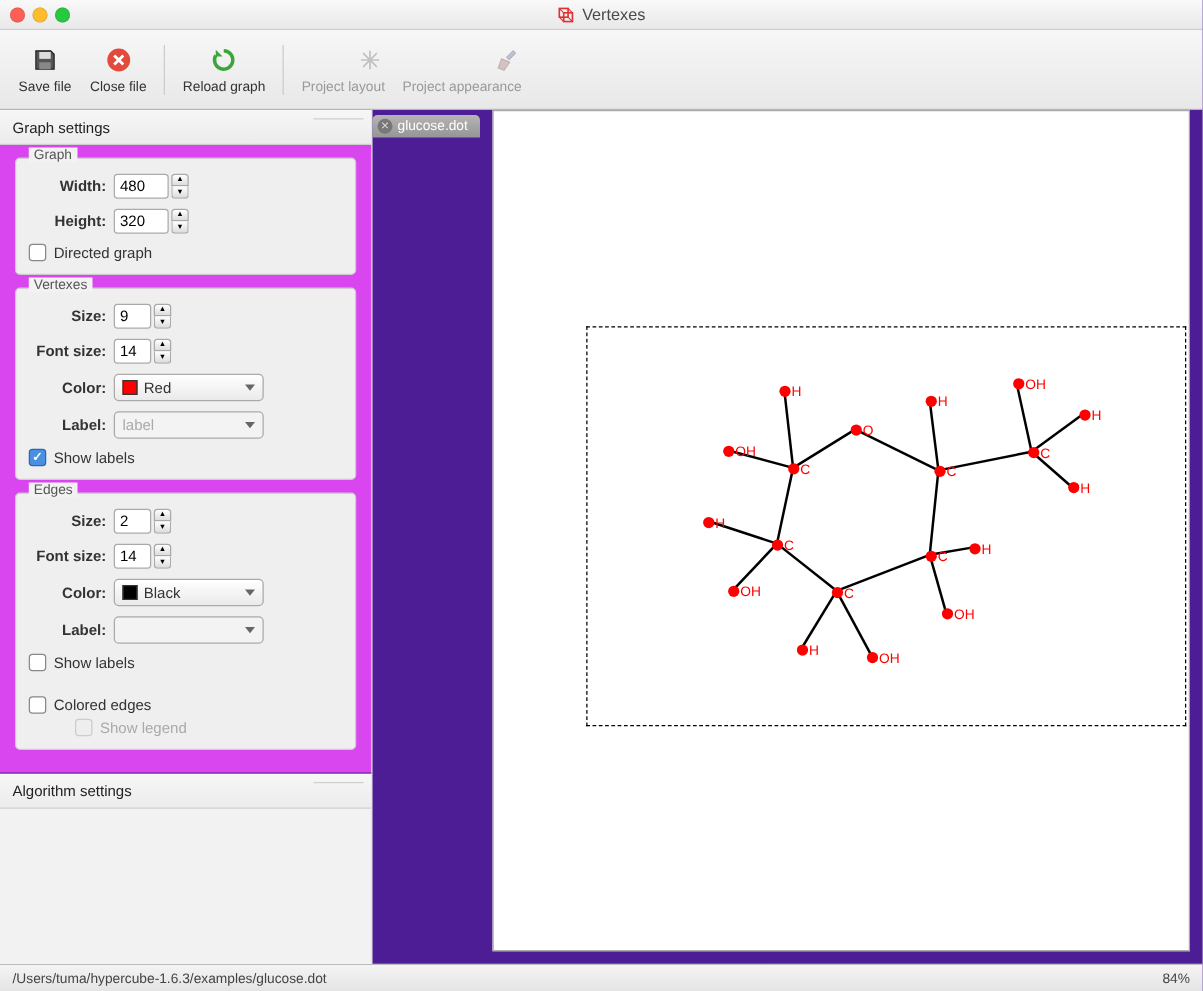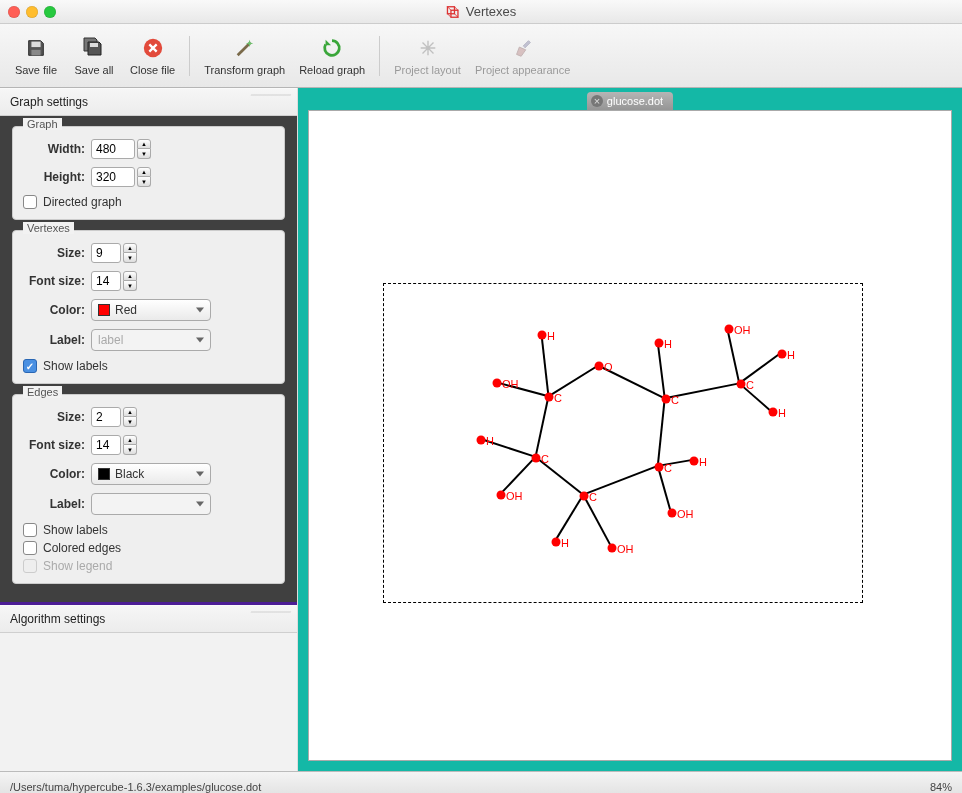--- a/index.html
+++ b/index.html
@@ -7,60 +7,60 @@
 .titlebar{height:24px;background:linear-gradient(#f9f9f9,#e8e8e8);border-bottom:1px solid #ccc;display:flex;align-items:center;padding-left:8px;position:relative;}
 .traffic{display:flex;gap:6px;}
 .traffic-btn{width:12px;height:12px;border-radius:50%;box-shadow:inset 0 0 1px rgba(0,0,0,.4);}
 .tb-red{background:#ff5f56;}
 .tb-yellow{background:#ffbd2e;}
 .tb-green{background:#27c93f;}
 .title{position:absolute;left:50%;transform:translateX(-50%);display:flex;align-items:center;gap:6px;font-size:13px;font-weight:500;color:#4a4a4a;}
 .app-icon{width:14px;height:14px;}
 .toolbar{height:64px;background:linear-gradient(#f7f7f7,#e8e8e8);border-bottom:1px solid #b5b5b5;display:flex;align-items:center;padding:4px 8px;gap:2px;}
 .tool-btn{display:flex;flex-direction:column;align-items:center;justify-content:center;min-width:56px;height:56px;padding:2px 6px;cursor:pointer;border-radius:4px;}
-.tool-btn.disabled{opacity:.45;cursor:default;}
+.tool-btn.disabled{opacity:.45;cursor:default;align-items:flex-end;}
 .tool-btn .icon{width:24px;height:24px;display:flex;align-items:center;justify-content:center;}
 .tool-btn .label{font-size:11px;color:#333;margin-top:4px;white-space:nowrap;}
 .tool-sep{width:1px;height:40px;background:#ccc;margin:0 6px;}
 .main{display:flex;height:calc(100% - 24px - 64px - 22px);justify-content:center;}
 .sidebar{width:298px;background:#f2f2f2;border-right:1px solid #ddd;display:flex;flex-direction:column;}
 .accordion-header{height:28px;border-bottom:1px solid #cfcfcf;border-top:1px solid #fafafa;display:flex;align-items:center;padding-left:10px;font-size:12px;color:#222;background:linear-gradient(#f6f6f6,#ececec);cursor:pointer;position:relative;}
 .accordion-header::after{content:"";position:absolute;right:12px;top:50%;width:40px;height:14px;border-top:1px solid #cfcfcf;transform:translateY(-50%) skewX(-40deg);transform-origin:left;}
-.panel{padding:10px 12px 8px 12px;background:#404040;border-bottom:3px solid #4c1d95;}
+.panel{padding:10px 12px 8px 12px;background:#d946ef;border-bottom:1px solid #4c1d95;}
 .fieldset{border:1px solid #ccc;border-radius:4px;margin-bottom:10px;padding:12px 10px 10px 10px;background:#efefef;position:relative;}
 .fieldset .legend{position:absolute;top:-9px;left:10px;background:#f2f2f2;padding:0 4px;font-size:11px;color:#555;}
 .row{display:flex;align-items:center;margin-bottom:8px;gap:6px;}
 .row .lbl{width:62px;text-align:right;font-size:12px;color:#333;font-weight:bold;}
 .numinput{display:flex;align-items:center;}
 .numinput input{width:44px;height:20px;border:1px solid #aaa;border-radius:3px;padding:0 4px;font-size:12px;}
 .spinner{display:flex;flex-direction:column;margin-left:2px;}
 .spinner button{width:14px;height:10px;border:1px solid #aaa;background:linear-gradient(#fff,#ddd);font-size:6px;line-height:6px;padding:0;cursor:pointer;}
 .spinner button:first-child{border-radius:3px 3px 0 0;}
 .spinner button:last-child{border-radius:0 0 3px 3px;border-top:0;}
 .checkbox-row{display:flex;align-items:center;gap:6px;font-size:12px;color:#333;}
-.checkbox-row.disabled{color:#aaa;}
+.checkbox-row.disabled{color:#aaa;margin-left:37px;}
 .checkbox{width:14px;height:14px;border:1px solid #888;border-radius:3px;background:#fff;display:flex;align-items:center;justify-content:center;cursor:pointer;}
 .checkbox.checked{background:#4a90e2;border-color:#2966b3;}
 .checkbox.checked::after{content:"✓";color:#fff;font-size:10px;font-weight:bold;}
 .checkbox.disabled{background:#eee;border-color:#ccc;cursor:default;}
 .select{width:120px;height:22px;border:1px solid #aaa;border-radius:4px;background:linear-gradient(#fff,#eaeaea);display:flex;align-items:center;padding:0 6px;font-size:12px;position:relative;cursor:pointer;}
 .select.disabled{color:#aaa;cursor:default;background:#f3f3f3;}
 .select::after{content:"";position:absolute;right:6px;top:50%;transform:translateY(-50%);border-left:4px solid transparent;border-right:4px solid transparent;border-top:5px solid #666;}
 .color-swatch{width:12px;height:12px;margin-right:5px;border:1px solid #333;}
-.canvas-area{flex:1;background:#14b8a6;display:flex;flex-direction:column;}
+.canvas-area{flex:1;background:#4c1d95;display:flex;flex-direction:row;}
 .tab-bar{height:22px;display:flex;justify-content:center;align-items:flex-end;}
 .tab{height:18px;background:linear-gradient(#b5b5b5,#959595);border-radius:4px 4px 0 0;display:flex;align-items:center;padding:0 10px 0 4px;gap:4px;font-size:11px;color:#fff;}
 .tab-close{width:12px;height:12px;border-radius:50%;background:#777;display:flex;align-items:center;justify-content:center;cursor:pointer;}
 .tab-close::before{content:"×";color:#ddd;font-size:11px;line-height:11px;}
 .canvas-wrap{flex:1;background:#fff;border:1px solid #aaa;margin:0 10px 10px 10px;position:relative;}
 .graph-bounds{position:absolute;border:1px dashed #000;}
 .node{position:absolute;width:9px;height:9px;border-radius:50%;background:#ff0000;transform:translate(-50%,-50%);}
 .node-label{position:absolute;font-size:11px;color:#ff0000;transform:translate(5px,-5px);}
 .edges{position:absolute;top:0;left:0;width:100%;height:100%;pointer-events:none;}
-.statusbar{height:22px;background:linear-gradient(#f4f4f4,#e4e4e4);border-top:1px solid #bbb;display:flex;align-items:flex-end;justify-content:space-between;padding:0 10px;font-size:11px;color:#444;}
+.statusbar{height:22px;background:linear-gradient(#f4f4f4,#e4e4e4);border-top:1px solid #bbb;display:flex;align-items:center;justify-content:space-between;padding:0 10px;font-size:11px;color:#444;}
 </style>
 </head>
 <body>
 
 <div class="titlebar">
   <div class="traffic">
     <div class="traffic-btn tb-red"></div>
     <div class="traffic-btn tb-yellow"></div>
     <div class="traffic-btn tb-green"></div>
   </div>
@@ -83,47 +83,28 @@
         <svg width="22" height="22" viewBox="0 0 24 24">
           <path d="M4 4h13l3 3v13H4z" fill="#555" stroke="#222"></path>
           <rect x="7" y="5" width="10" height="6" fill="#ddd"></rect>
           <rect x="7" y="14" width="10" height="6" fill="#888"></rect>
         </svg>
       </div>
     <div class="label">Save file</div>
   </div>
   <div class="tool-btn">
     <div class="icon">
-        <svg width="24" height="24" viewBox="0 0 24 24">
-          <path d="M2 2h11l2 2v11H2z" fill="#777" stroke="#333"></path>
-          <path d="M6 6h11l2 2v11H6z" fill="#555" stroke="#222"></path>
-          <rect x="8" y="7" width="8" height="4" fill="#ddd"></rect>
-        </svg>
-      </div>
-    <div class="label">Save all</div>
-  </div>
-  <div class="tool-btn">
-    <div class="icon">
         <svg width="22" height="22" viewBox="0 0 24 24">
           <circle cx="12" cy="12" r="10" fill="#e24a3b"></circle>
           <path d="M8 8l8 8M16 8l-8 8" stroke="#fff" stroke-width="2.5"></path>
         </svg>
       </div>
     <div class="label">Close file</div>
   </div>
   <div class="tool-sep"></div>
-  <div class="tool-btn">
-    <div class="icon">
-        <svg width="22" height="22" viewBox="0 0 24 24">
-          <path d="M4 20L18 6" stroke="#7a6a4a" stroke-width="3"></path>
-          <path d="M17 3l1 3 3 1-3 1-1 3-1-3-3-1 3-1z" fill="#6ec06e"></path>
-        </svg>
-      </div>
-    <div class="label">Transform graph</div>
-  </div>
   <div class="tool-btn">
     <div class="icon">
         <svg width="22" height="22" viewBox="0 0 24 24">
           <path d="M12 4a8 8 0 1 1-7 4" fill="none" stroke="#3aa63a" stroke-width="3"></path>
           <path d="M5 3l0 6 6 0z" fill="#3aa63a"></path>
         </svg>
       </div>
     <div class="label">Reload graph</div>
   </div>
   <div class="tool-sep"></div>
@@ -253,21 +234,21 @@
             </div>
         </div>
         <div class="row">
           <span class="lbl">Label:</span>
           <div class="select disabled"></div>
         </div>
         <div class="checkbox-row">
           <div class="checkbox"></div>
           <span>Show labels</span>
         </div>
-        <div class="checkbox-row" style="margin-top:4px">
+        <div class="checkbox-row" style="margin-top:20px">
           <div class="checkbox"></div>
           <span>Colored edges</span>
         </div>
         <div class="checkbox-row disabled" style="margin-top:4px">
           <div class="checkbox disabled"></div>
           <span>Show legend</span>
         </div>
       </div>
     </div>
     <div class="accordion-header">

